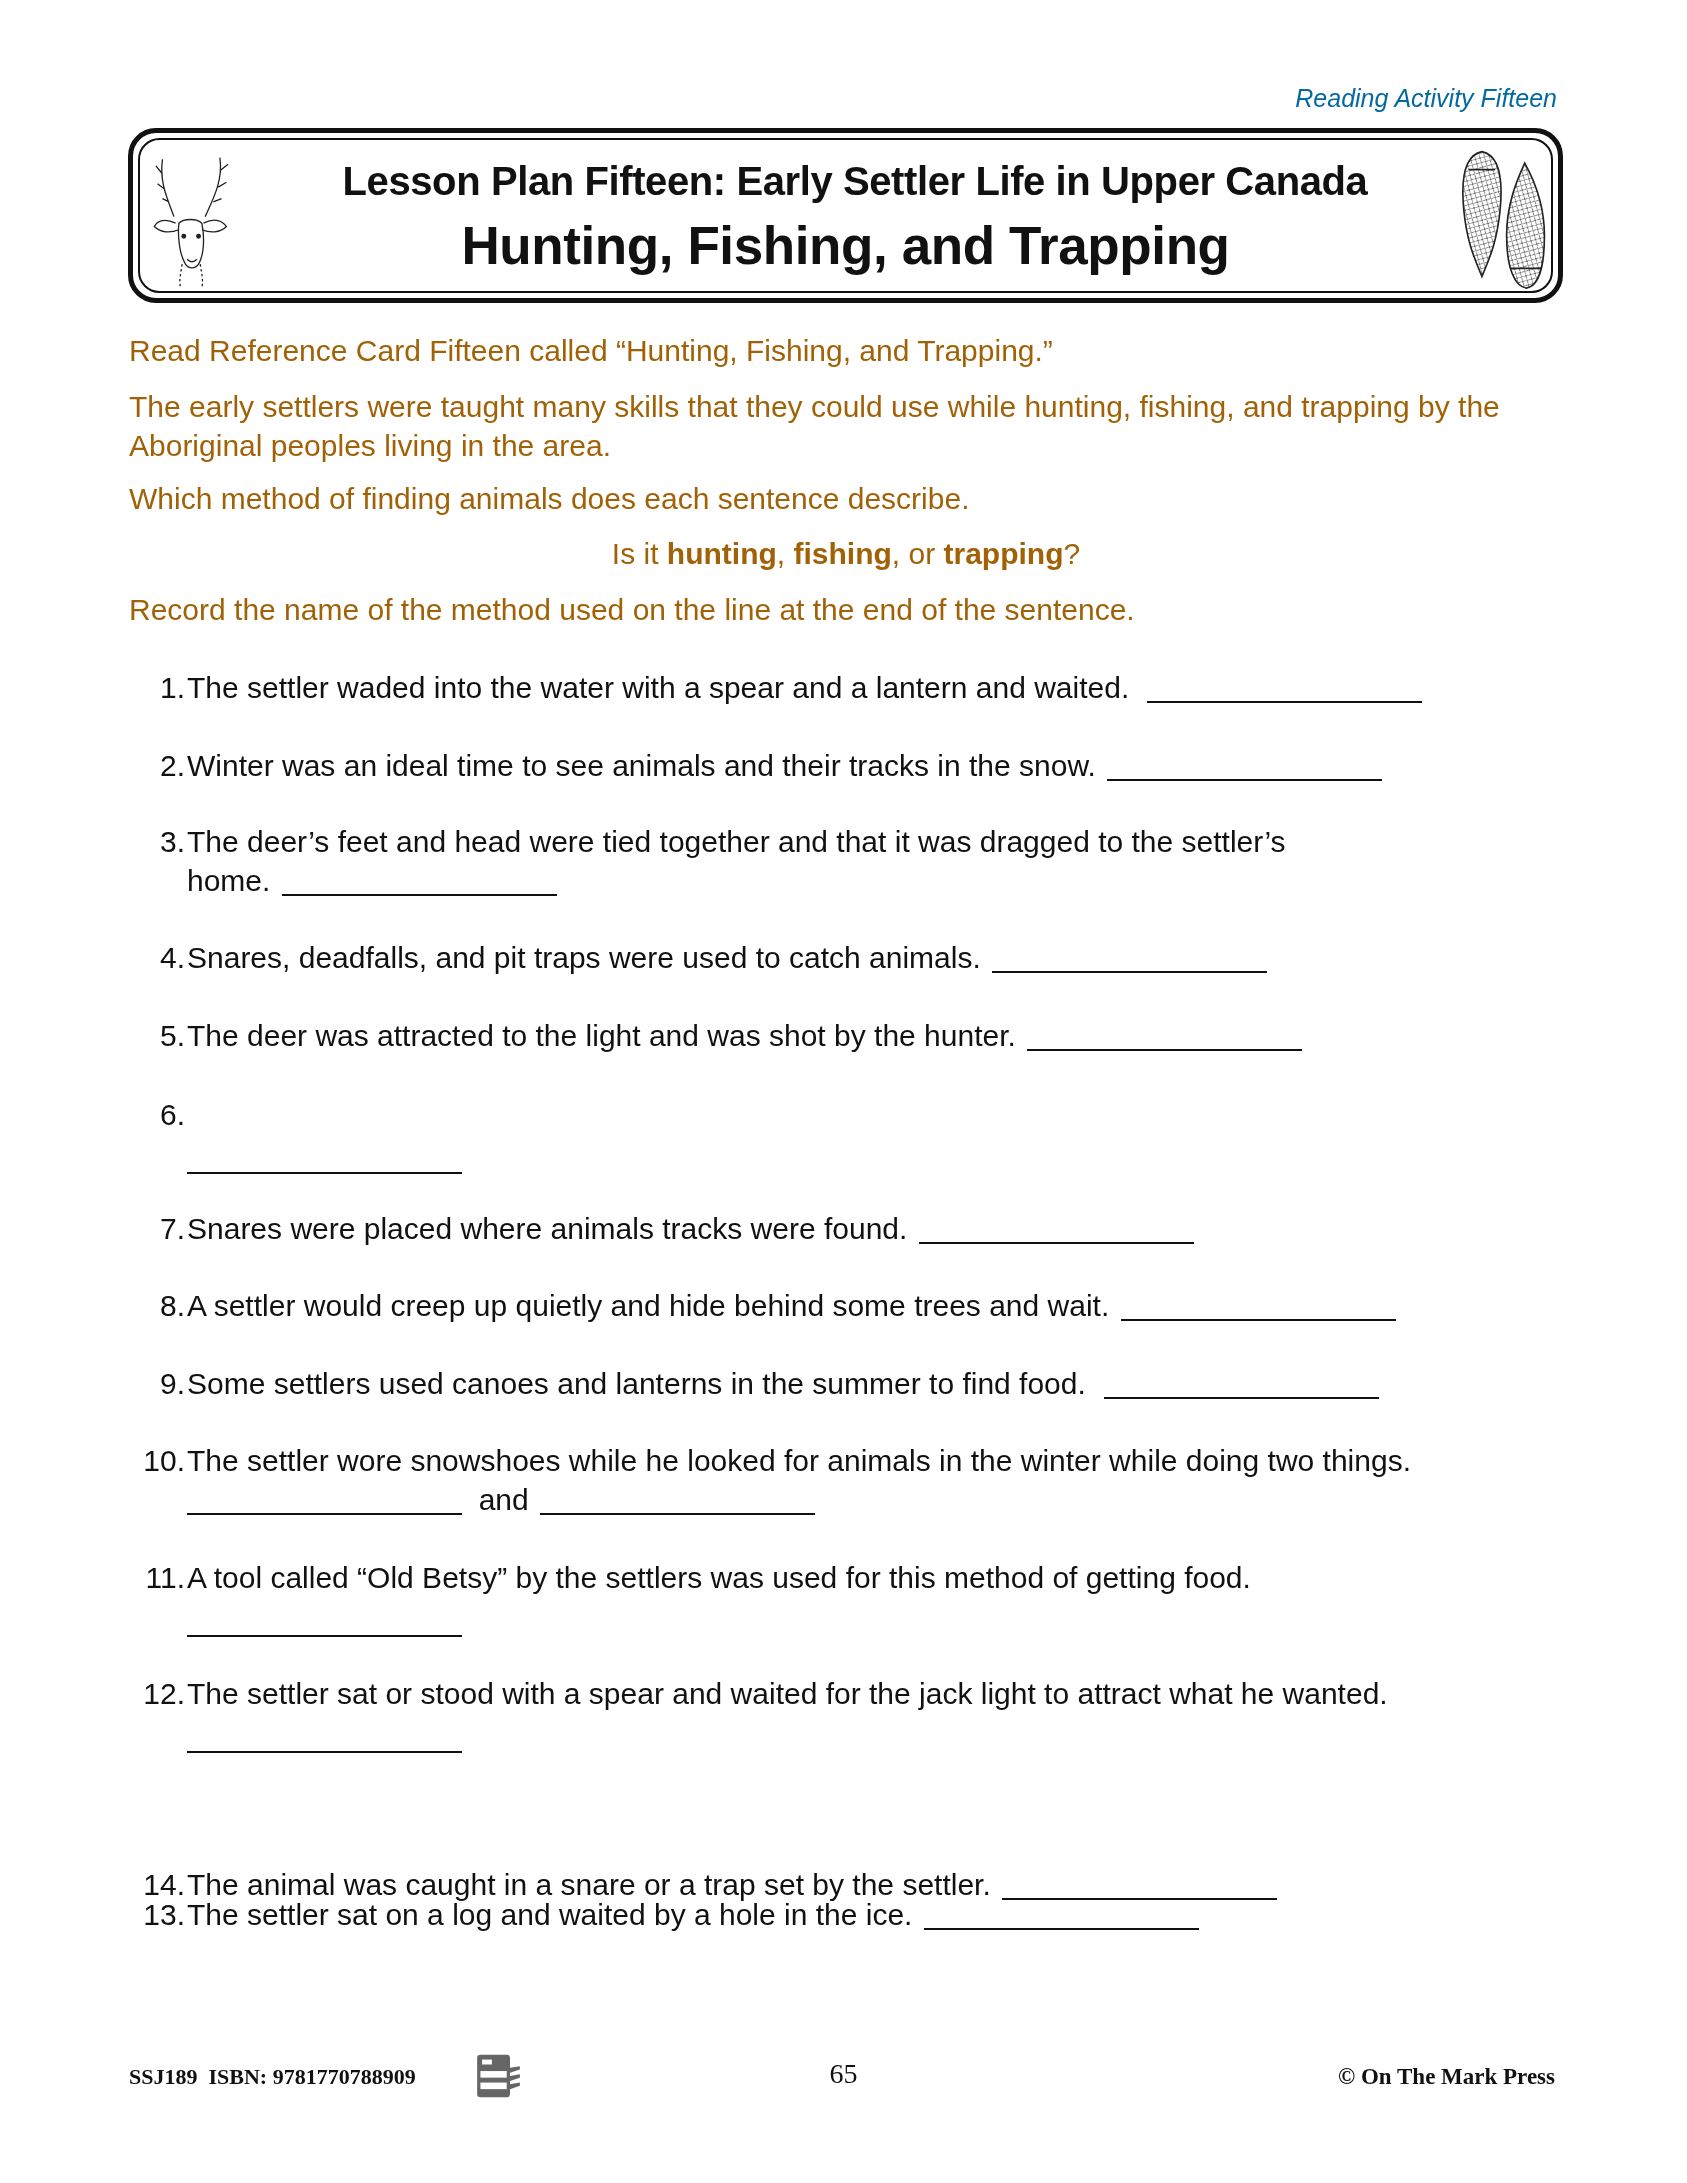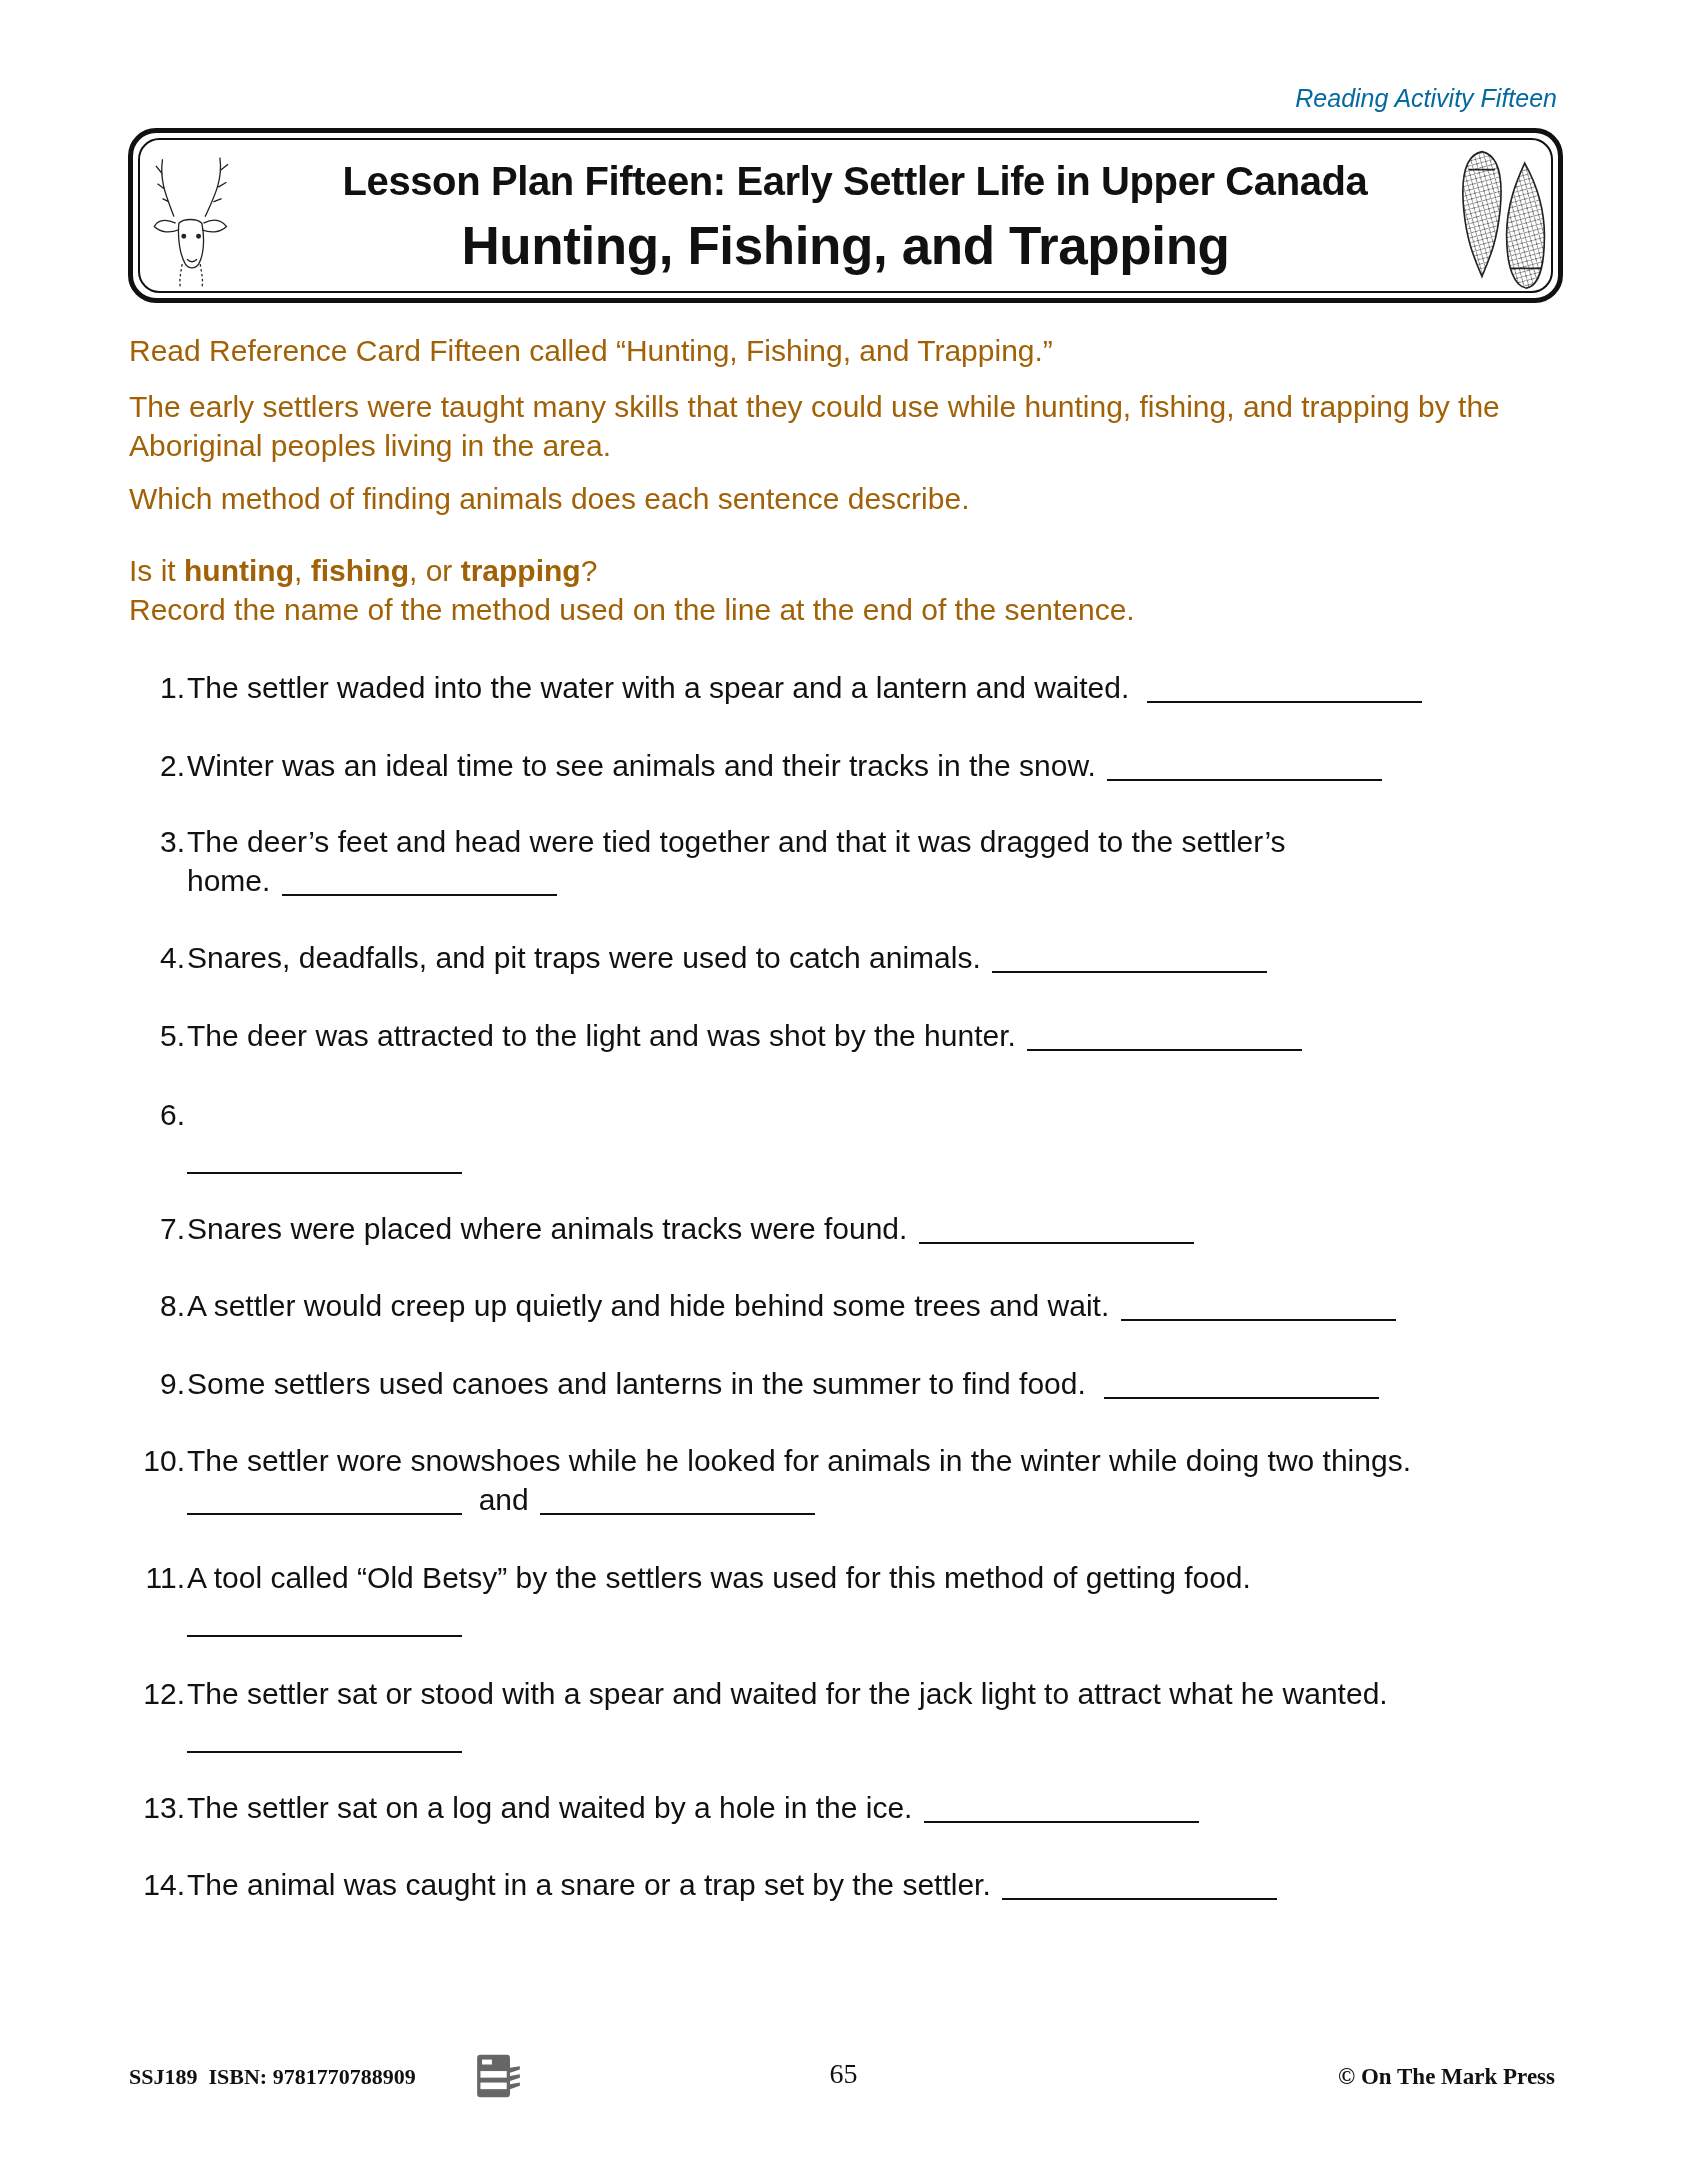--- a/index.html
+++ b/index.html
@@ -26,21 +26,21 @@
   .title-2 {
     position: absolute; left: 0; right: 0; top: 82px; text-align: center;
     font-weight: bold; font-size: 53px; letter-spacing: -0.4px;
   }
   .deer { position: absolute; left: 18px; top: 8.2px; width: 82px; height: 148px; }
   .snowshoes { position: absolute; right: 10px; top: 11.5px; width: 91px; height: 148px; }
   .body-text {
     position: absolute; left: 129px; font-size: 30px; line-height: 39px; color: #a16207;
     width: 1434px;
   }
-  .center { text-align: left; margin-top: 17px; }
+  .center { text-align: center; }
   .q {
     position: absolute; left: 129px; width: 1434px; font-size: 30px; line-height: 39px;
   }
   .q .num { position: absolute; left: 0; width: 56px; text-align: right; }
   .q .txt { margin-left: 58px; display: block; }
   .blank {
     display: inline-block; width: 275px; height: 2.5px; background: #111;
     vertical-align: -5px; margin-left: 11.5px;
   }
   .blank.nomargin { margin-left: 0; }
@@ -138,21 +138,21 @@
   <span class="txt"><span>The settler wore snowshoes while he looked for animals in the winter while doing two things.</span><br><span class="blank nomargin"></span>&nbsp;&nbsp;<span>and</span><span class="blank"></span></span>
 </div>
 <div class="q" style="top:1556px; line-height:44px;">
   <span class="num">11.</span>
   <span class="txt"><span>A tool called “Old Betsy” by the settlers was used for this method of getting food.</span><br><span class="blank nomargin"></span></span>
 </div>
 <div class="q" style="top:1672px; line-height:44px;">
   <span class="num">12.</span>
   <span class="txt"><span>The settler sat or stood with a spear and waited for the jack light to attract what he wanted.</span><br><span class="blank nomargin"></span></span>
 </div>
-<div class="q" style="top:1788px;">
+<div class="q" style="top:1895px;">
   <span class="num">13.</span>
   <span class="txt"><span>The settler sat on a log and waited by a hole in the ice.</span><span class="blank"></span></span>
 </div>
 <div class="q" style="top:1865px;">
   <span class="num">14.</span>
   <span class="txt"><span>The animal was caught in a snare or a trap set by the settler.</span><span class="blank"></span></span>
 </div>
 
 <div class="footer footer-left" style="white-space:pre;">SSJ189  ISBN: 9781770788909</div>
 <svg class="printer" viewBox="0 0 64 56">

